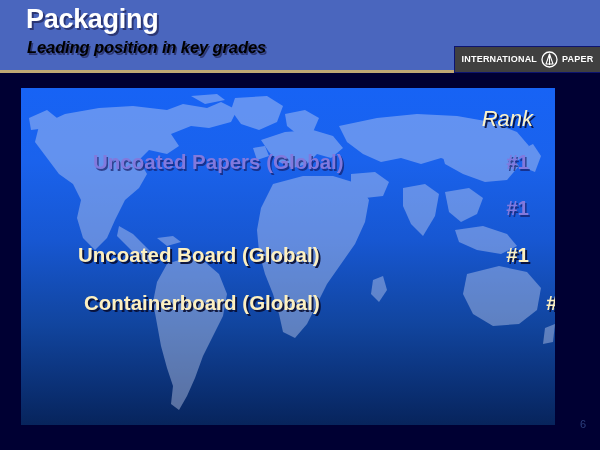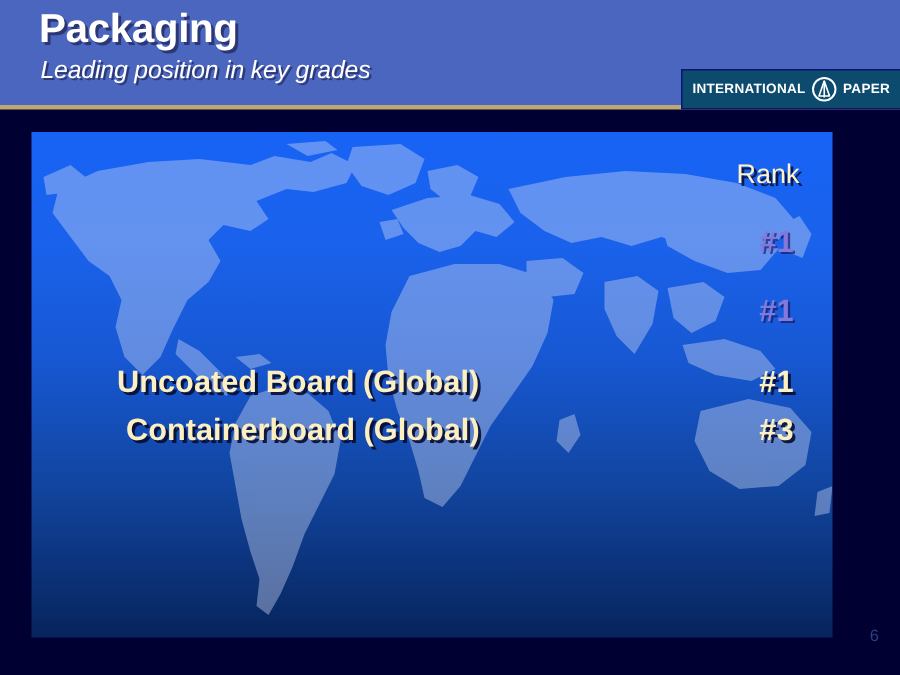--- a/index.html
+++ b/index.html
@@ -34,23 +34,23 @@
     color: #ffffff;
     letter-spacing: -0.3px;
     text-shadow: 2px 2px 0 rgba(25,25,70,0.62);
     white-space: nowrap;
   }
   #subtitle {
     position: absolute;
     left: 27px;
     top: 38px;
     font-size: 16.5px;
-    font-weight: normal;
+    font-weight: bold;
     font-style: italic;
-    color: #ffffff;
+    color: #000000;
     letter-spacing: -0.1px;
     text-shadow: 1.5px 1.5px 0 rgba(25,25,70,0.6);
     white-space: nowrap;
   }
 
   
   #gold-rule {
     position: absolute;
     left: 0;
     top: 70px;
@@ -59,21 +59,21 @@
     background: #bfa875;
   }
 
   
   #logo {
     position: absolute;
     left: 455px;
     top: 47px;
     width: 145px;
     height: 25px;
-    background: #0c4a6e;
+    background: #404040;
     display: flex;
     align-items: center;
     justify-content: center;
     gap: 4px;
     box-shadow: 0 0 0 1px #0c1470;
   }
   .logo-word {
     font-size: 9px;
     font-weight: bold;
     color: #ffffff;
@@ -111,21 +111,22 @@
   #rows {
     position: absolute;
     left: 0; top: 0;
     width: 534px;
     height: 337px;
   }
   .rank-header {
     position: absolute;
     right: 22px;
     top: 18px;
-    font-size: 18px;
+    font-size: 22px;
+    font-style: italic;
     font-weight: normal;
     color: #fdf3c6;
     text-shadow: 2px 2px 0 rgba(8,12,48,0.85);
     white-space: nowrap;
   }
   .row {
     position: absolute;
     left: 0;
     width: 534px;
     height: 38px;
@@ -236,30 +237,31 @@
 
       <path d="M446,186 L478,178 L506,184 L520,200 L516,222 L498,236 L472,238 L452,226
                L442,206 Z"></path>
 
       <path d="M524,240 L534,236 L532,254 L522,256 Z"></path>
     </svg>
 
     <div id="rows">
       <div class="rank-header">Rank</div>
     <div class="row dim" style="top: 62px;">
+          <div class="row-label" style="left: 72px;">Uncoated Papers (Global)</div>
           <div class="row-rank">#1</div>
         </div>
         <div class="row dim" style="top: 108px;">
           <div class="row-rank">#1</div>
         </div>
         <div class="row hot" style="top: 155px;">
           <div class="row-label" style="left: 57px;">Uncoated Board (Global)</div>
           <div class="row-rank">#1</div>
         </div>
-        <div class="row hot" style="top: 187px;">
+        <div class="row hot" style="top: 203px; padding-left: 40px;">
           <div class="row-label" style="left: 63px;">Containerboard (Global)</div>
           <div class="row-rank">#3</div>
         </div>
       </div>
 
   </div>
 
   <div id="page-number">6</div>
 </div>
 

